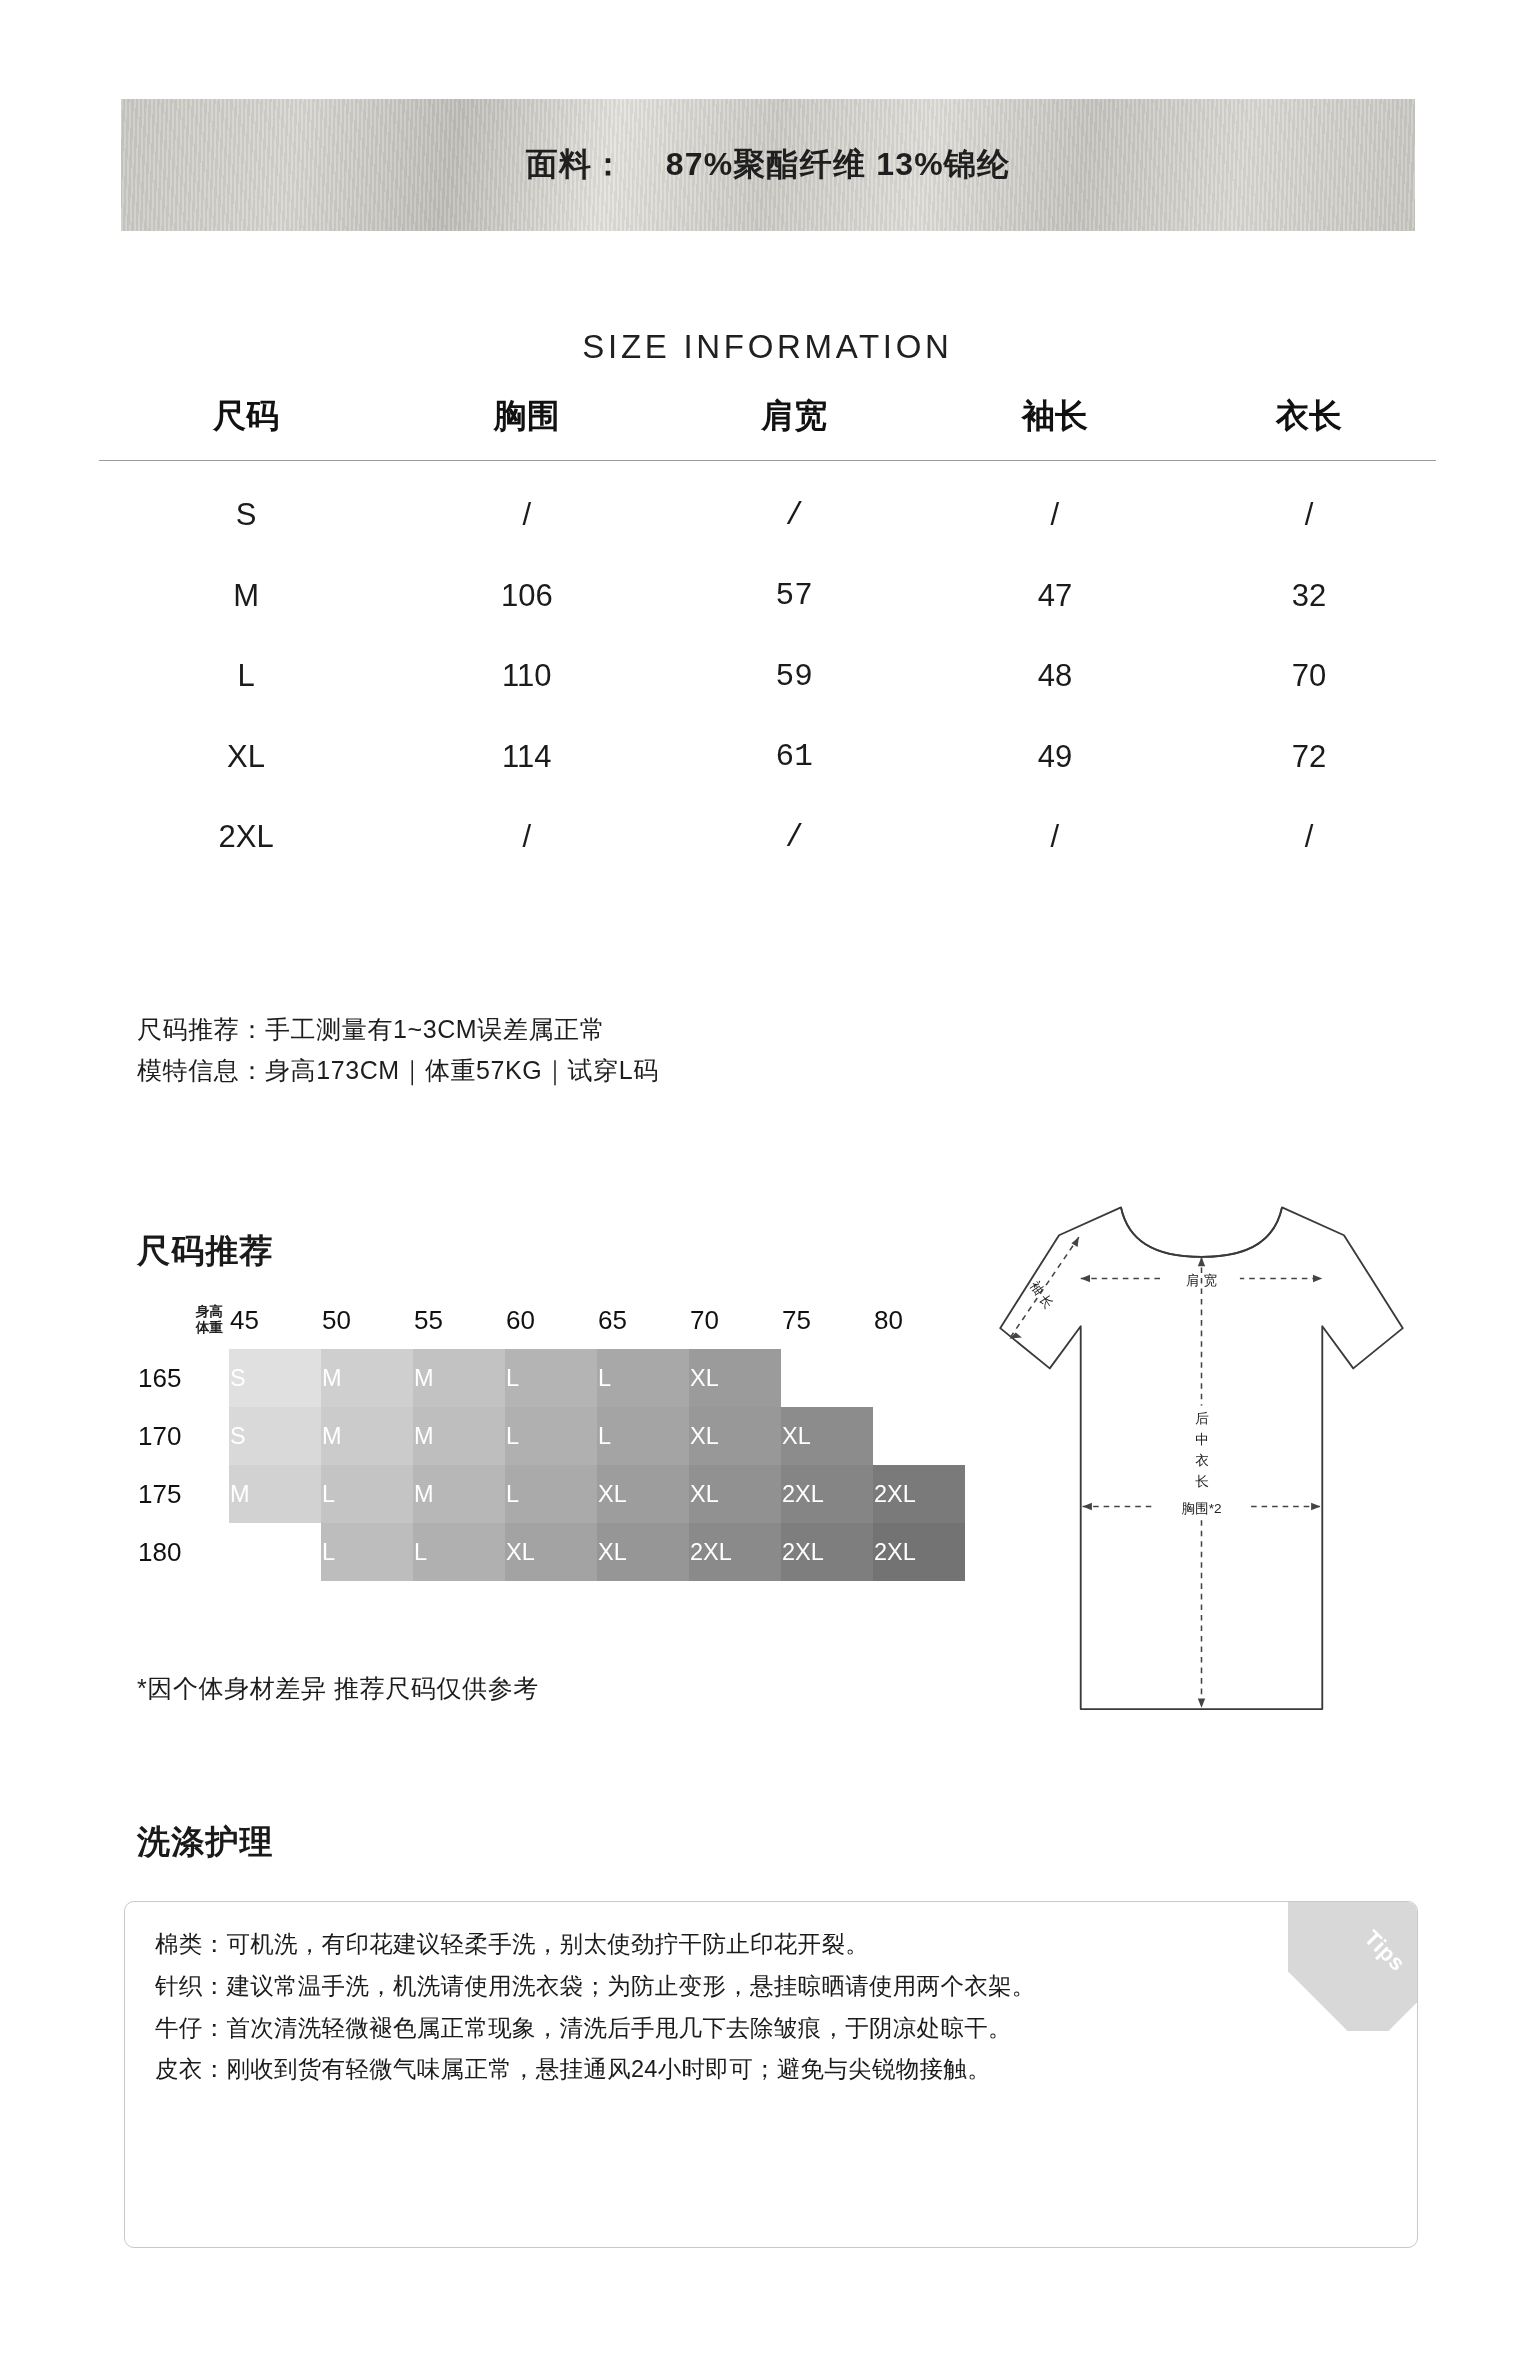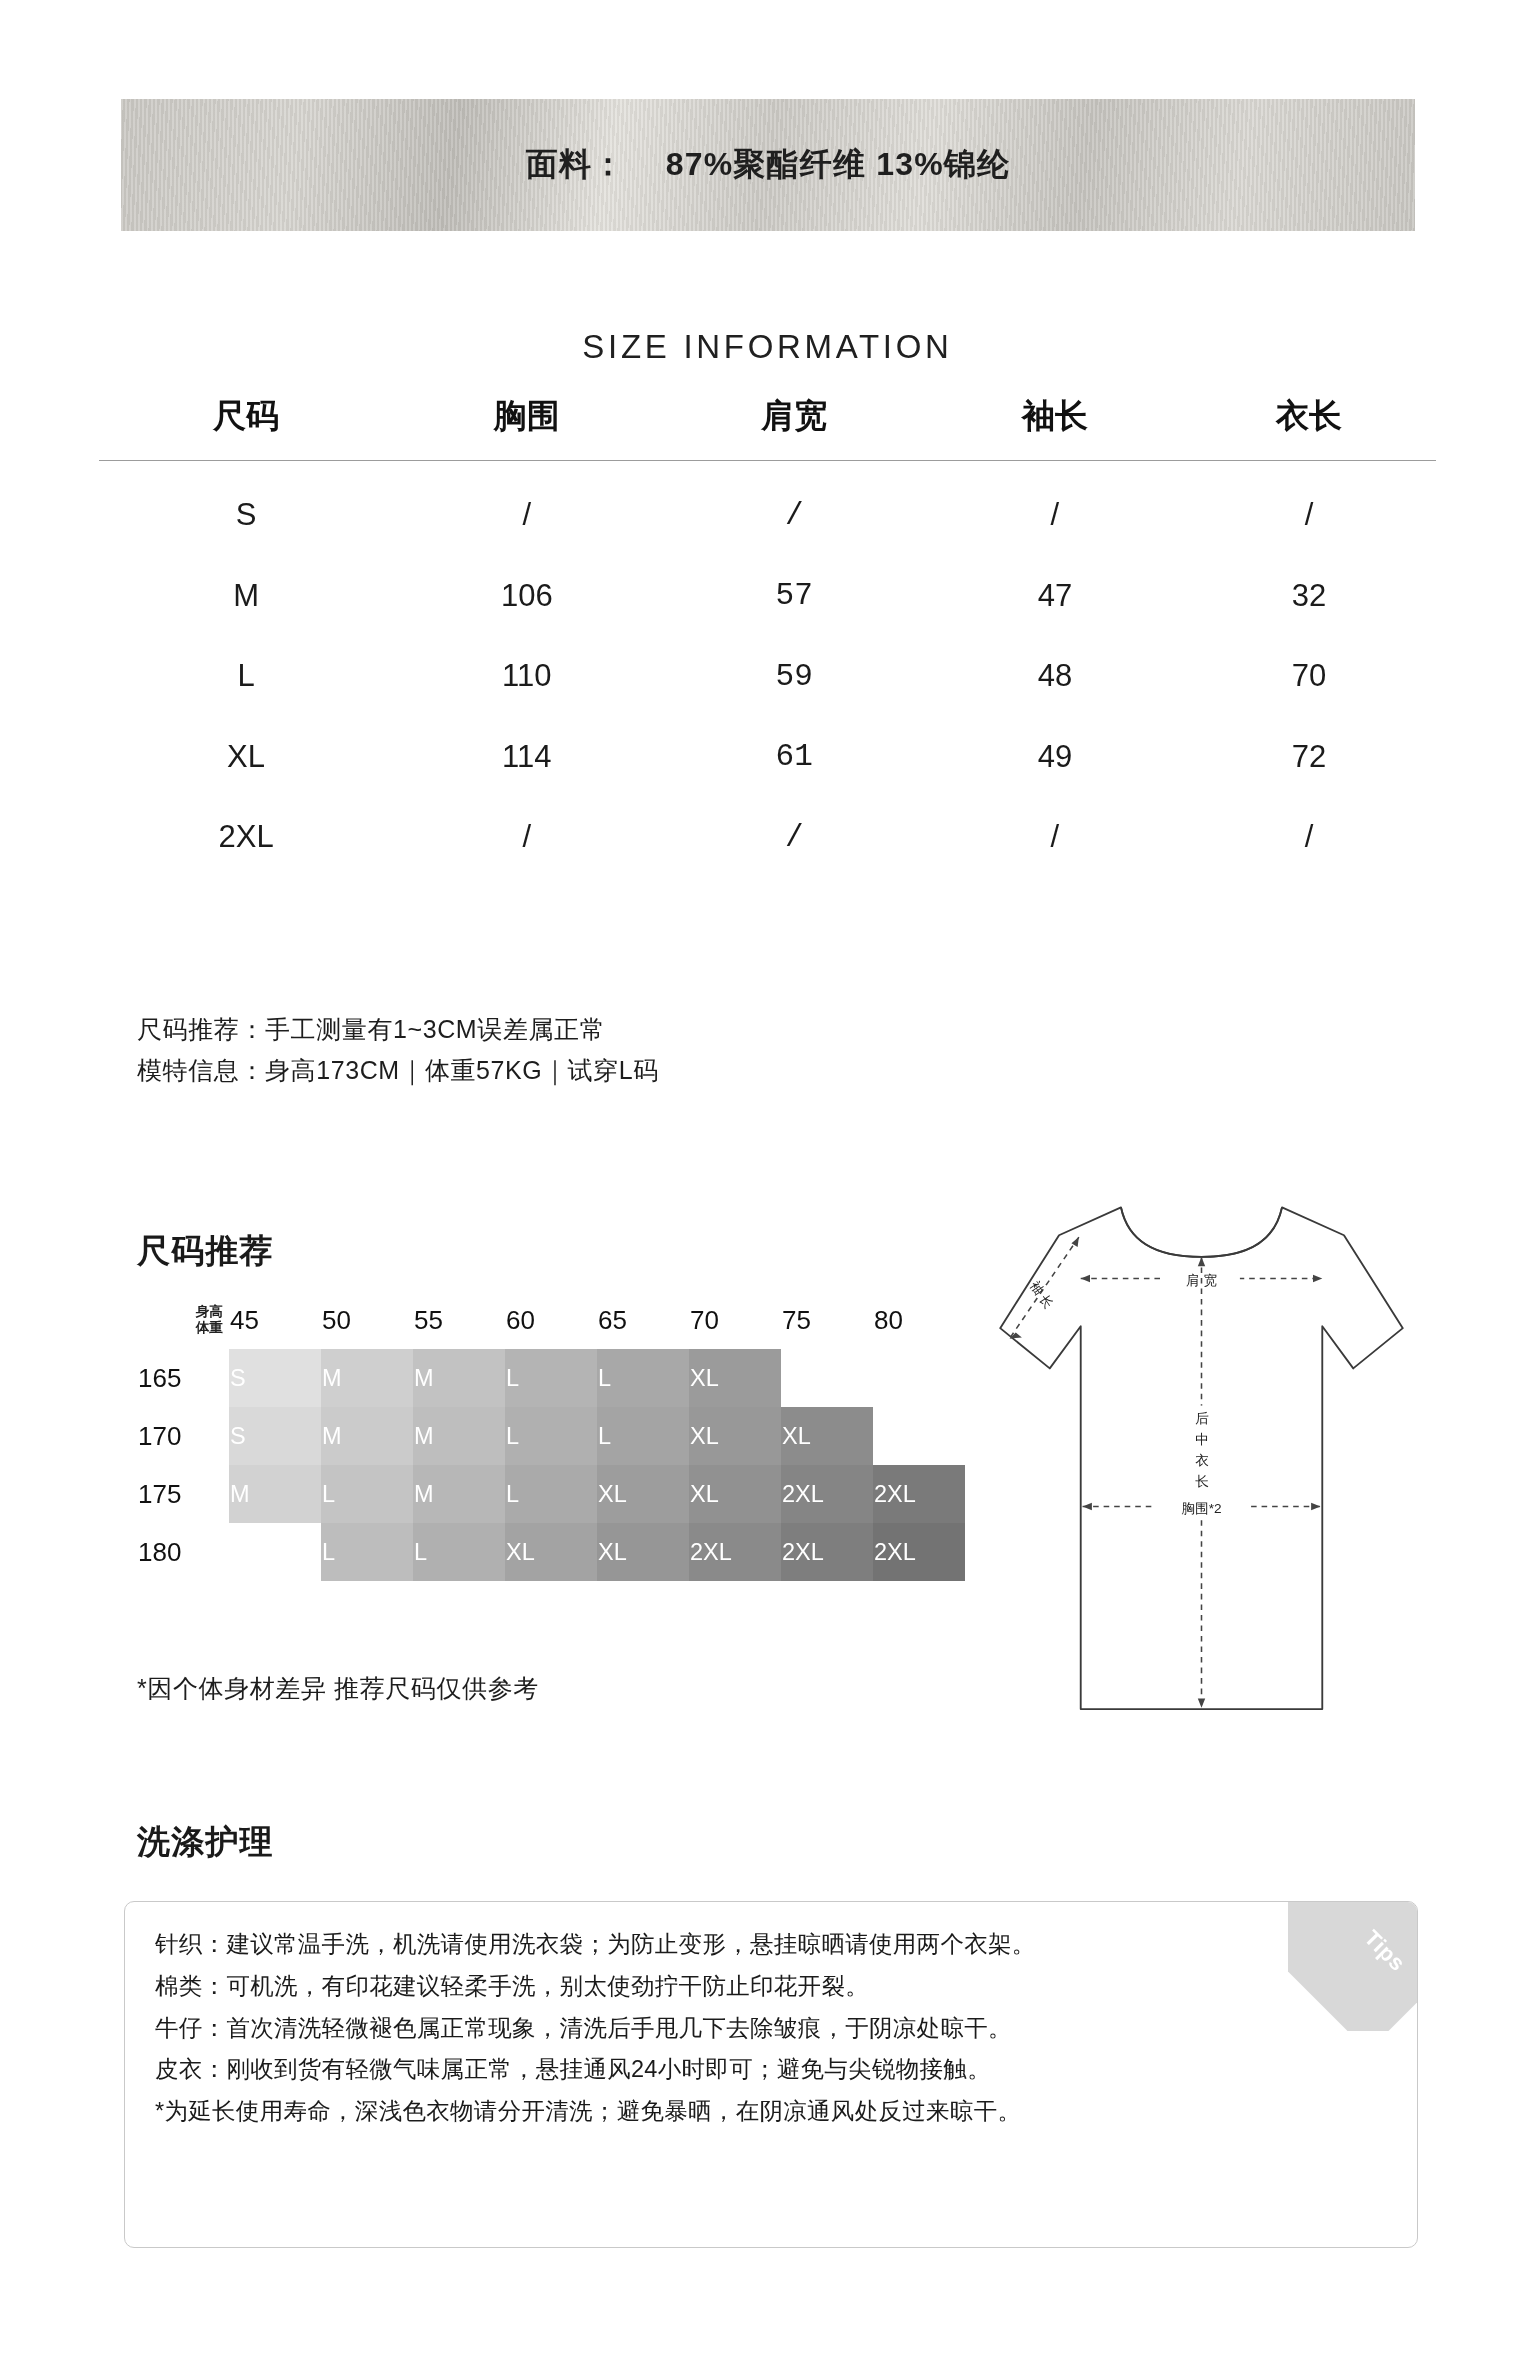--- a/index.html
+++ b/index.html
@@ -380,20 +380,19 @@
   </svg>
 </div>
 
 <div class="care-title">洗涤护理</div>
 
 <div class="care-box">
   <div class="tips-corner">
     <div class="tips-label">Tips</div>
   </div>
   <div class="care-lines">
+    <div>棉类：可机洗，有印花建议轻柔手洗，别太使劲拧干防止印花开裂。</div>
     <div>针织：建议常温手洗，机洗请使用洗衣袋；为防止变形，悬挂晾晒请使用两个衣架。</div>
-    <div>棉类：可机洗，有印花建议轻柔手洗，别太使劲拧干防止印花开裂。</div>
     <div>牛仔：首次清洗轻微褪色属正常现象，清洗后手甩几下去除皱痕，于阴凉处晾干。</div>
     <div>皮衣：刚收到货有轻微气味属正常，悬挂通风24小时即可；避免与尖锐物接触。</div>
-    <div>*为延长使用寿命，深浅色衣物请分开清洗；避免暴晒，在阴凉通风处反过来晾干。</div>
   </div>
 </div>
 
 
 </body></html>

